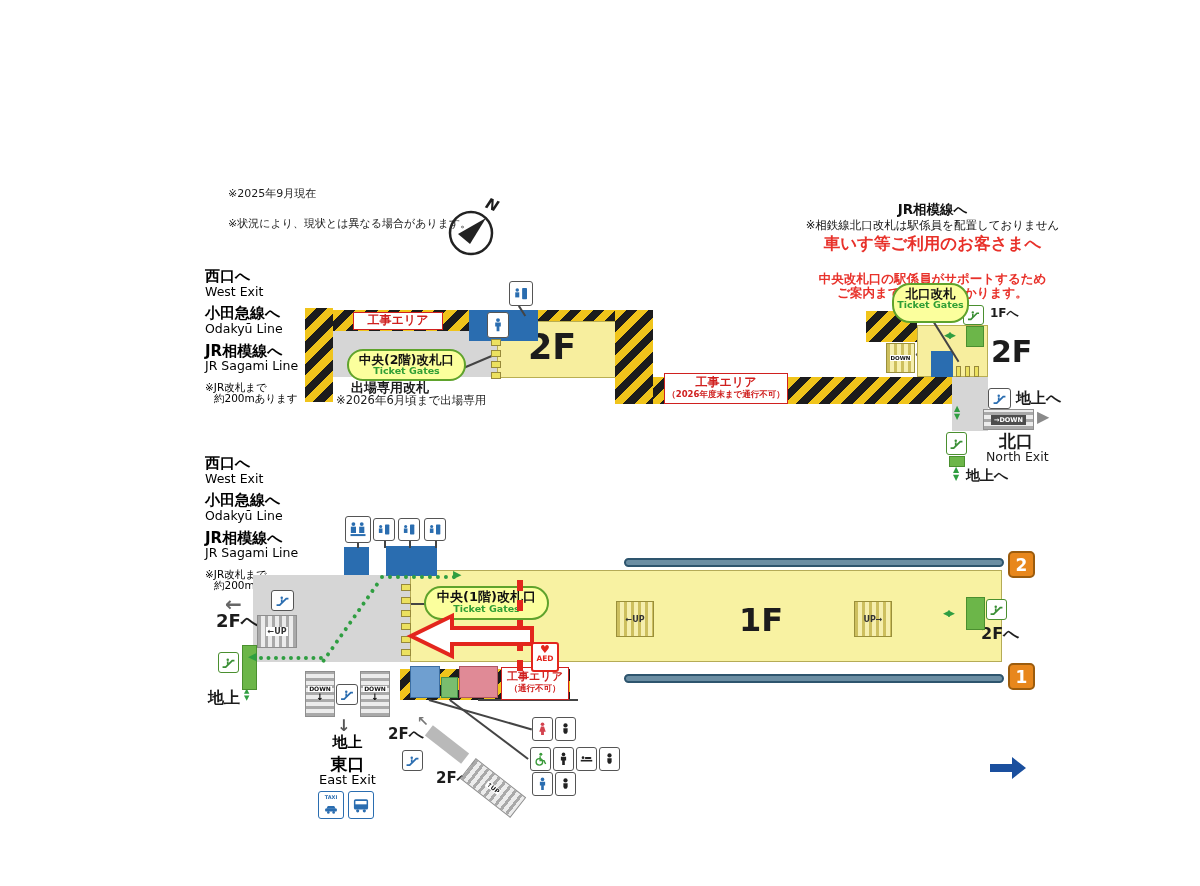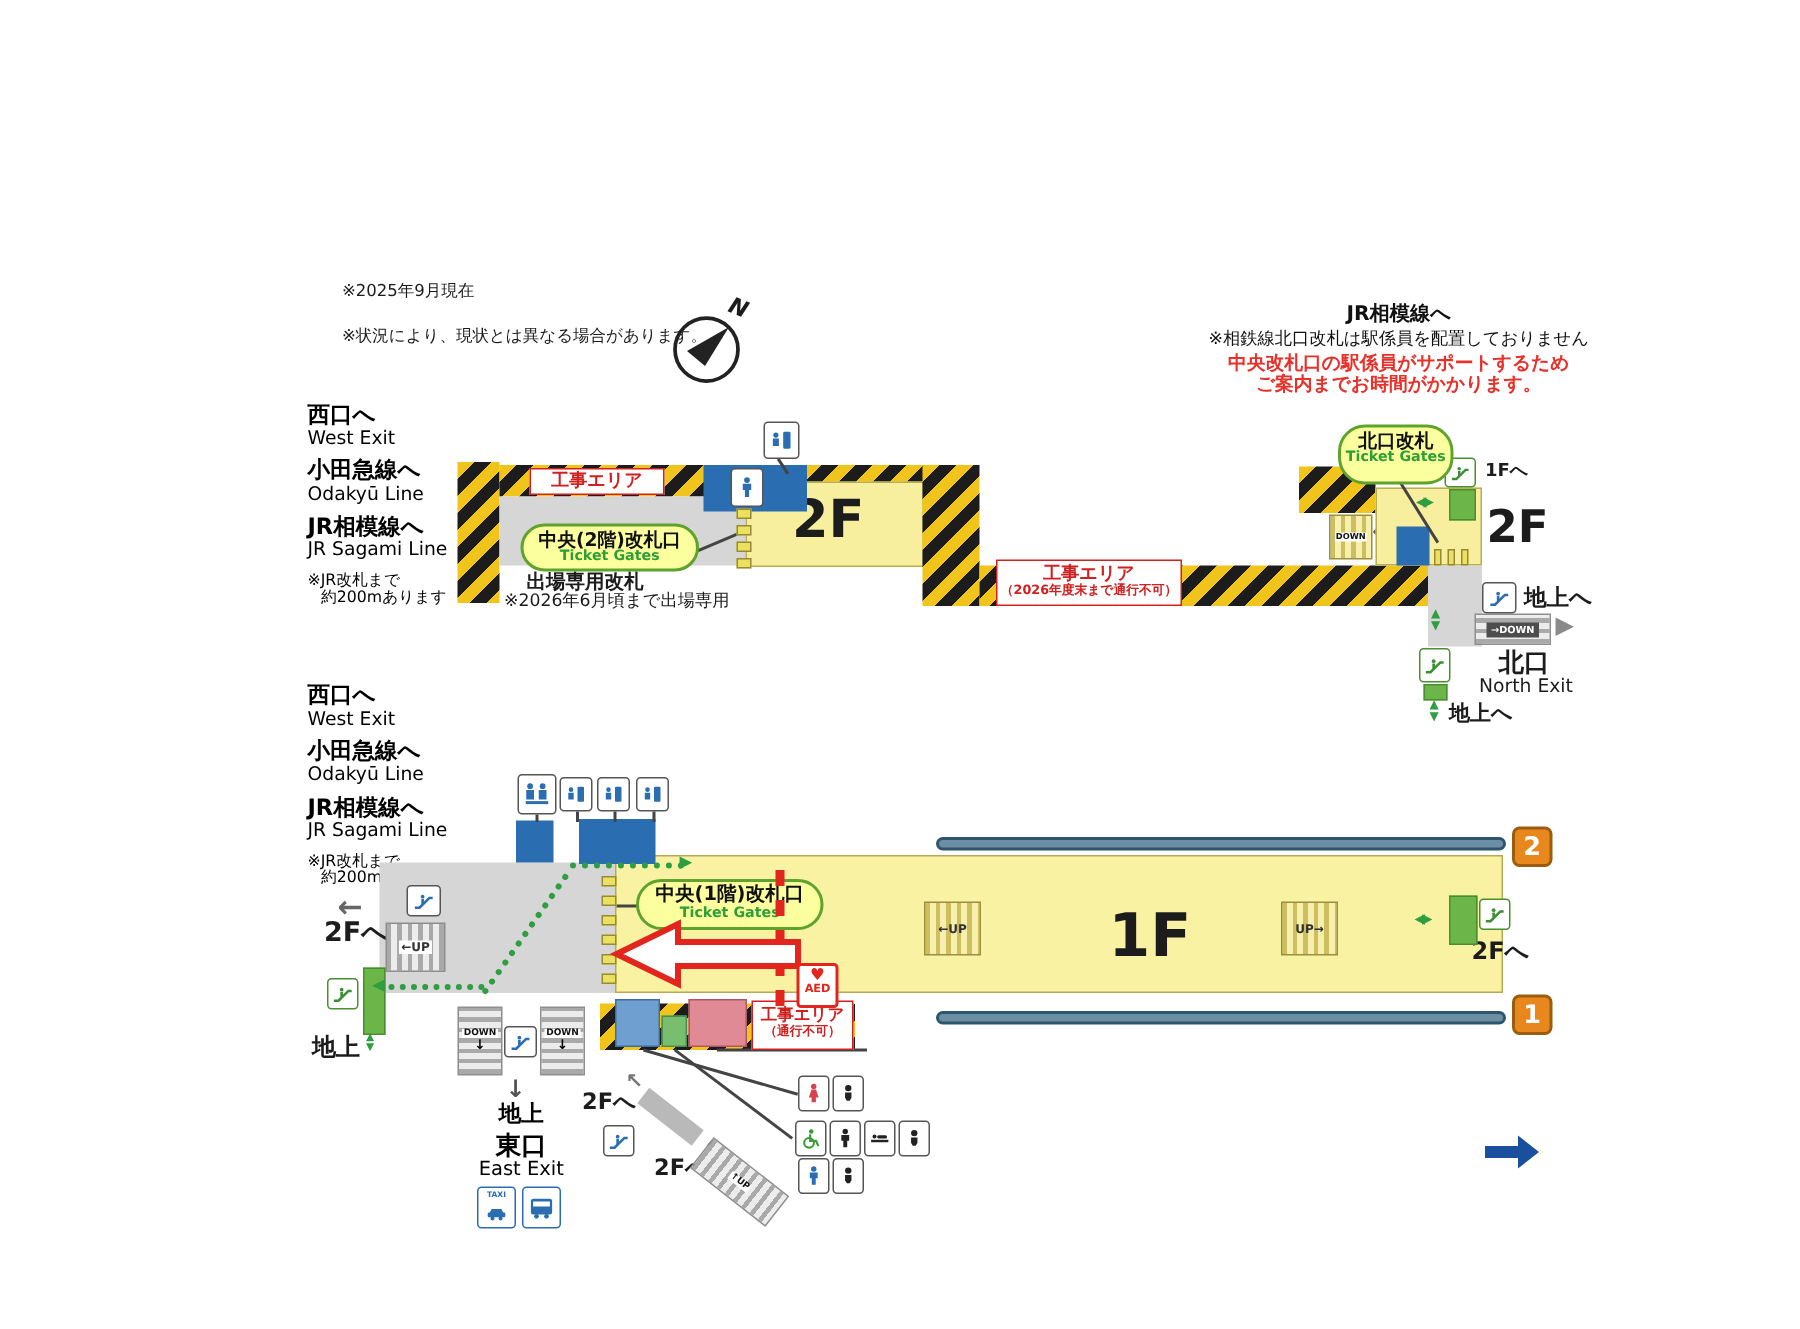--- a/index.html
+++ b/index.html
@@ -107,21 +107,22 @@
     <svg width="54" height="54" viewBox="0 0 54 54">
         <circle cx="27" cy="27" r="21" fill="none" stroke="#222" stroke-width="2.5"></circle>
         <path d="M42 12 L14 28 L26 38 Z" fill="#222"></path>
       </svg>
   </div>
   <div class="t b" style="left:486px;top:196px;font-size:15px;font-style:italic;transform:rotate(22deg)">N</div>
 
   <div class="a" style="left:800px;top:202px;width:265px;text-align:center;line-height:1.15">
     <div class="b" style="font-size:13.5px;color:#111">JR相模線へ</div>
     <div style="font-size:11.5px;color:#111;margin-top:1px">※相鉄線北口改札は駅係員を配置しておりません</div>
-    <div class="b" style="font-size:12.5px;color:#e8312a;margin-top:3px">中央改札口の駅係員がサポートするため</div>
+    <div class="b" style="font-size:16.5px;color:#e8312a;margin-top:3px">車いす等ご利用のお客さまへ</div>
+    <div class="b" style="font-size:12.5px;color:#e8312a;margin-top:18px">中央改札口の駅係員がサポートするため</div>
     <div class="b" style="font-size:12.5px;color:#e8312a">ご案内までお時間がかかります。</div>
   </div>
 
   <div class="a" style="left:205px;top:268px;width:135px;line-height:1.1">
     <div class="b" style="font-size:15px">西口へ</div>
     <div style="font-size:12.5px;margin-bottom:7px">West Exit</div>
     <div class="b" style="font-size:15px">小田急線へ</div>
     <div style="font-size:12.5px;margin-bottom:7px">Odakyū Line</div>
     <div class="b" style="font-size:15px">JR相模線へ</div>
     <div style="font-size:12.5px;margin-bottom:9px">JR Sagami Line</div>
@@ -258,21 +259,21 @@
     </div>
   <div class="pf" style="left:1008px;top:663px">
       <span>1</span>
     </div>
   <div class="a stY" style="left:616px;top:601px;width:38px;height:36px;display:flex;align-items:center;justify-content:center">
     <span class="b" style="font-size:8px;color:#333"><span>←</span><span>UP</span></span>
   </div>
   <div class="a stY" style="left:854px;top:601px;width:38px;height:36px;display:flex;align-items:center;justify-content:center">
     <span class="b" style="font-size:8px;color:#333"><span>UP</span><span>→</span></span>
   </div>
-  <div class="t b" style="left:739px;top:601px;font-size:40px">1F</div>
+  <div class="t b" style="left:739px;top:601px;font-size:32px">1F</div>
   <div class="gm" style="left:401px;top:584px"></div>
   <div class="gm" style="left:401px;top:597px"></div>
   <div class="gm" style="left:401px;top:610px"></div>
   <div class="gm" style="left:401px;top:623px"></div>
   <div class="gm" style="left:401px;top:636px"></div>
   <div class="gm" style="left:401px;top:649px"></div>
   <div class="bub" style="left:424px;top:586px;width:125px;height:34px">
     <span class="nm" style="font-size:13px">中央(1階)改札口</span>
     <span class="en">Ticket Gates</span>
   </div>

